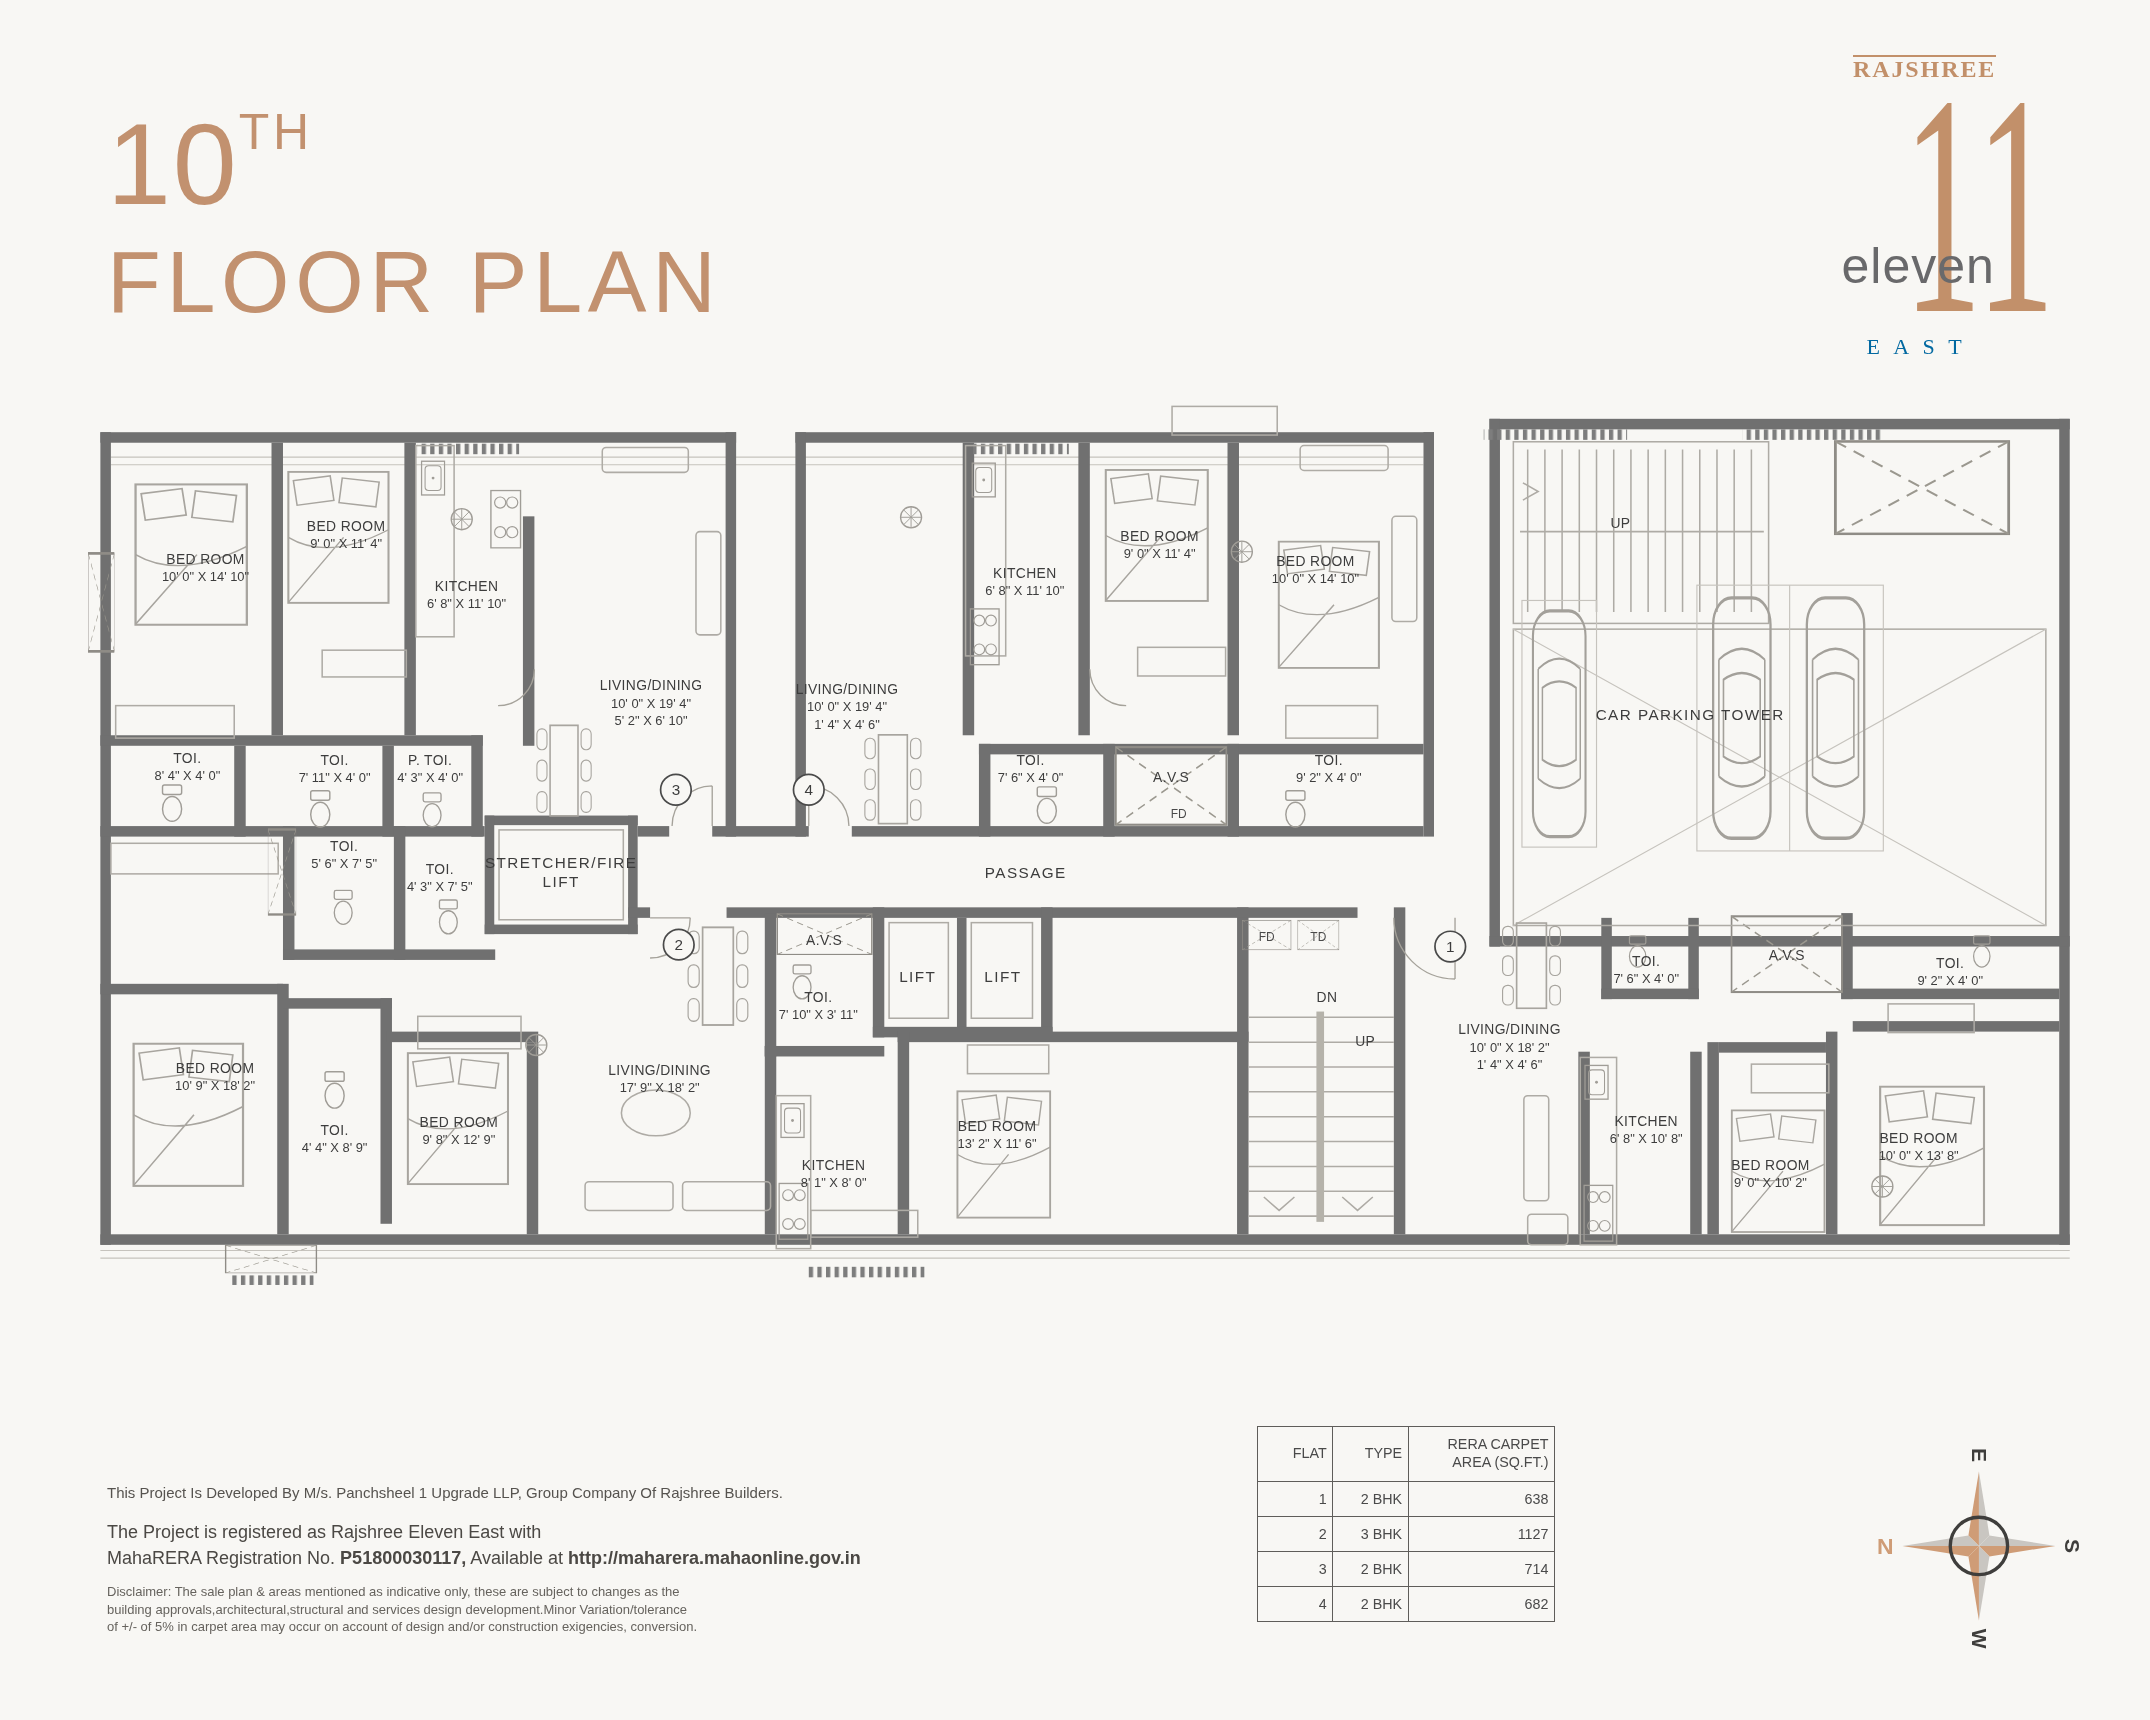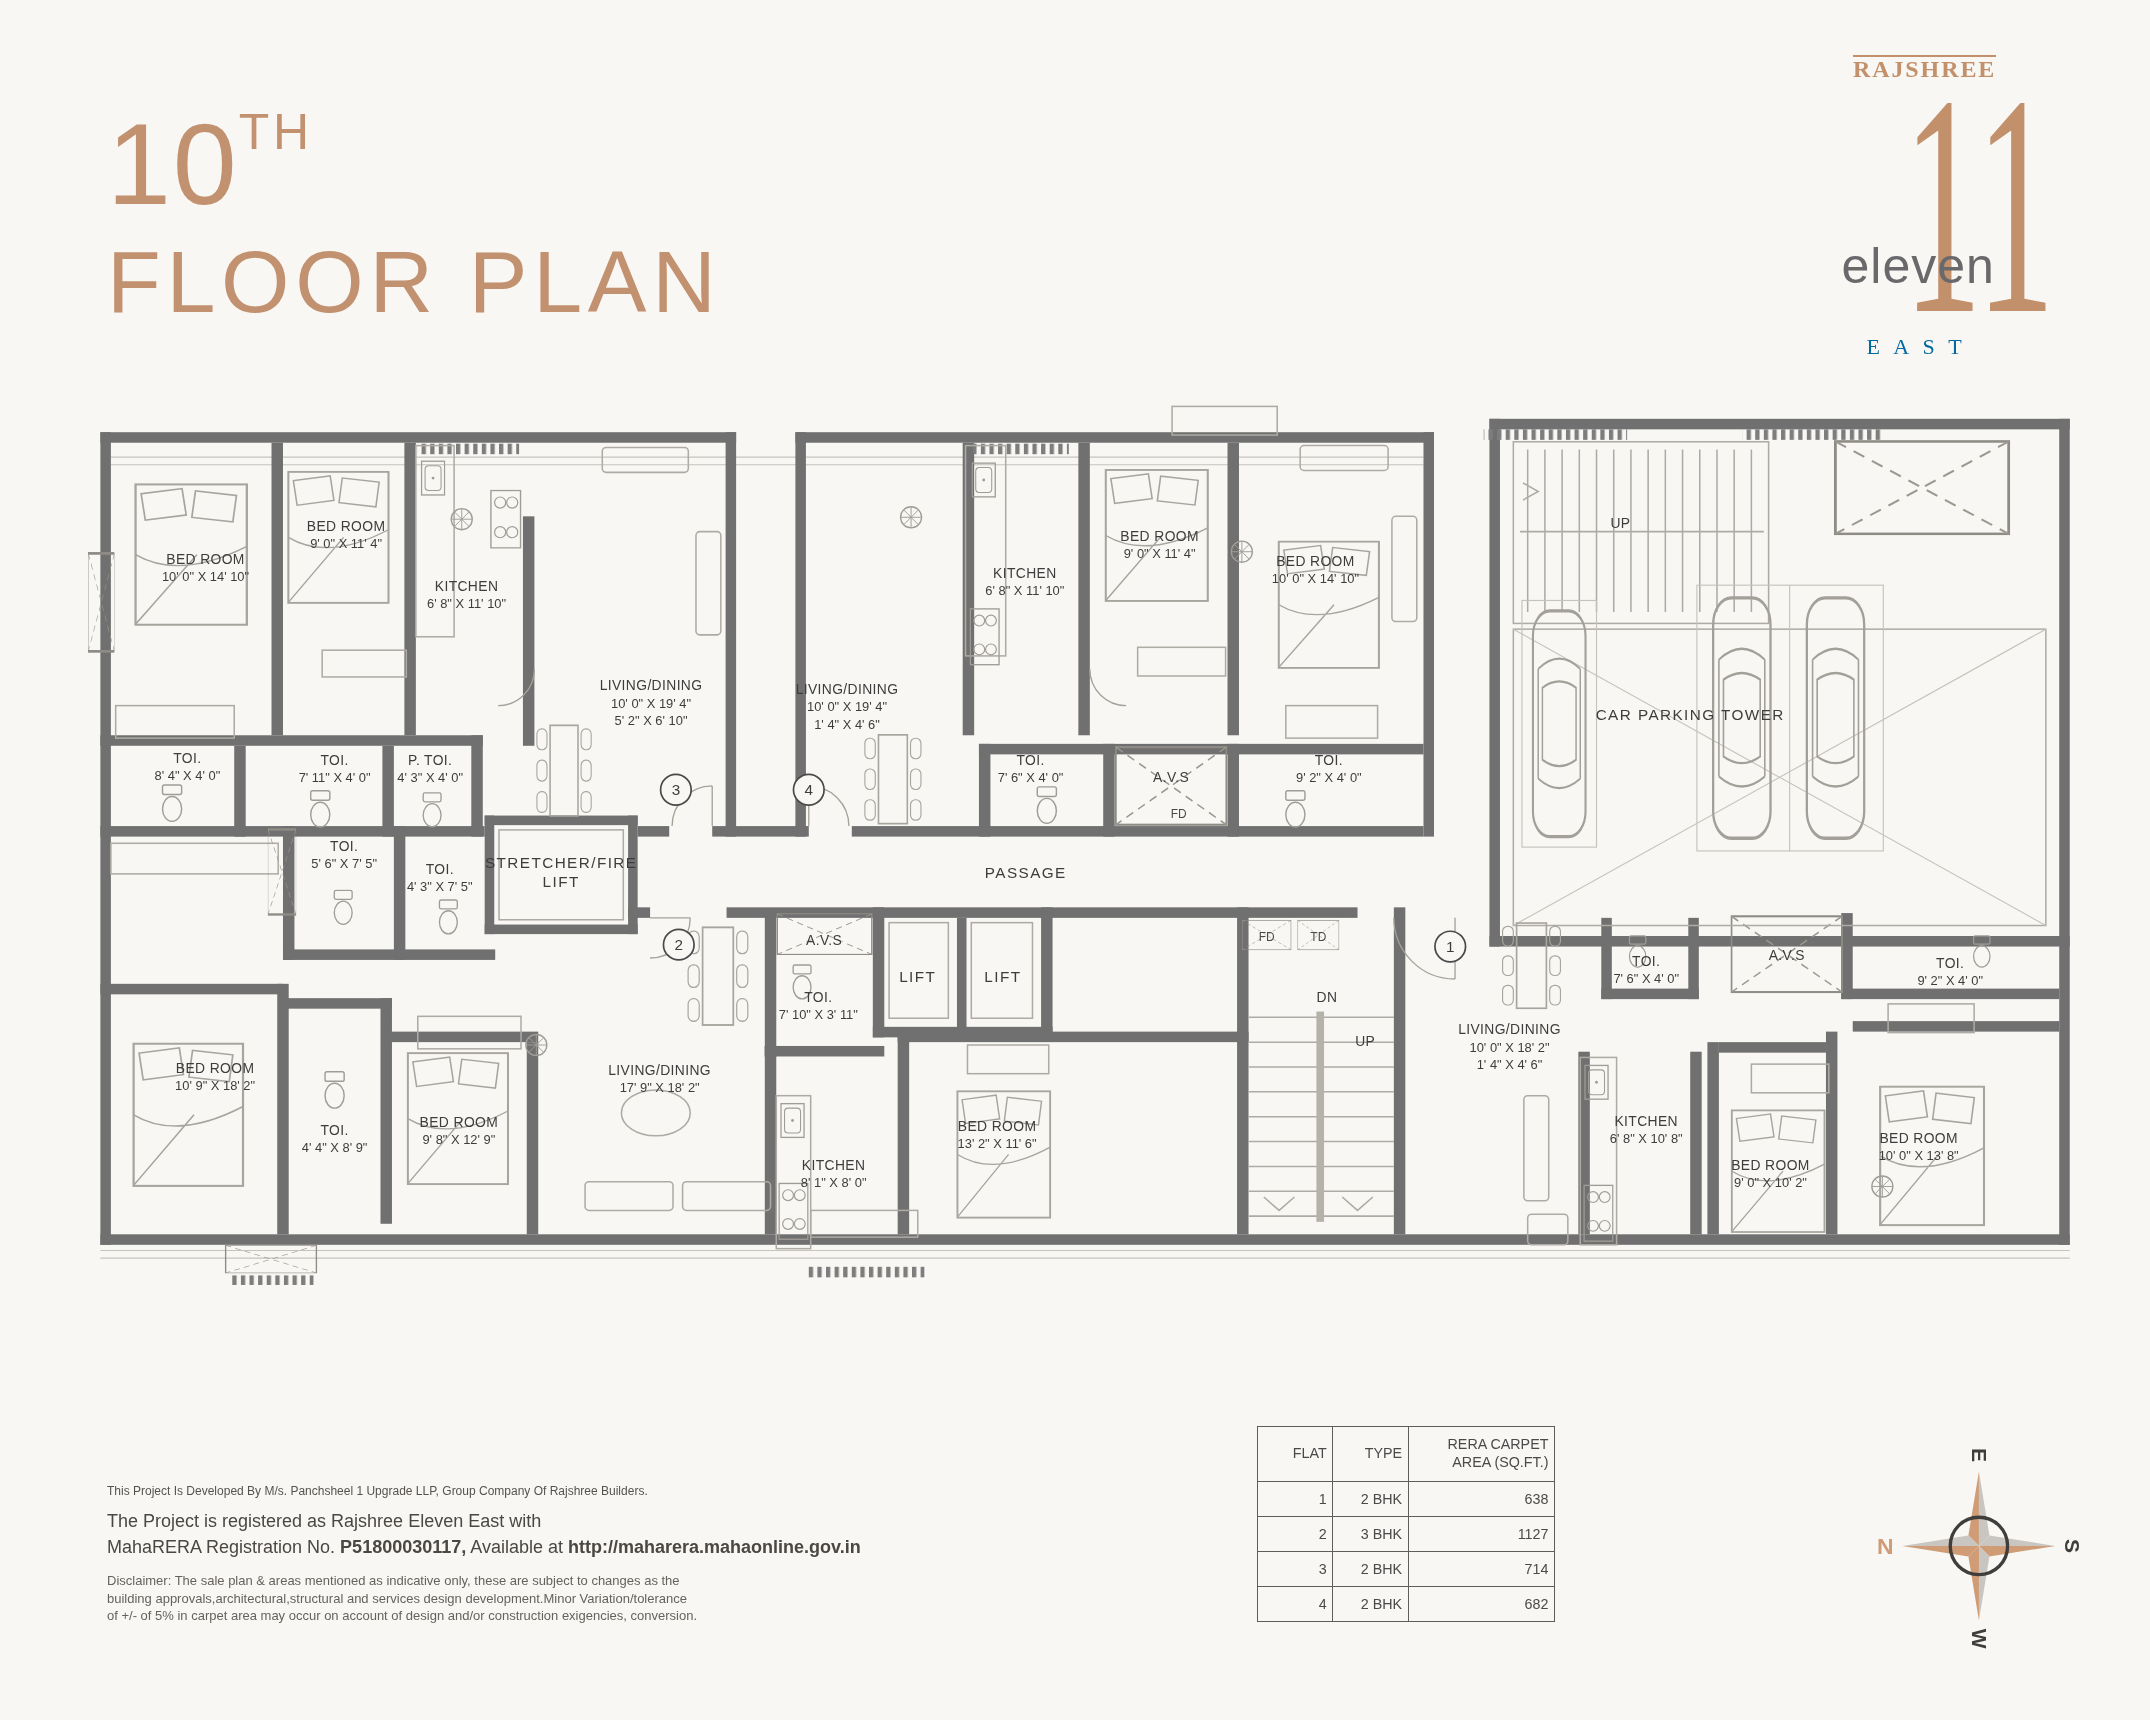--- a/index.html
+++ b/index.html
@@ -15,21 +15,21 @@
   .logo .brand{display:inline-block;font-family:"Liberation Serif",serif;font-weight:bold;
                font-size:24px;letter-spacing:1.9px;border-top:2.9px solid #c2906a;line-height:1.05}
   .logo .num11{font-family:"Liberation Serif",serif;font-size:315px;line-height:.78;height:247px;
                transform:scaleX(.5);transform-origin:50% 0}
   .logo .word{position:absolute;left:-11.5px;right:-11.5px;top:182px;font-size:50px;font-weight:300;
               color:#69696b;letter-spacing:1px}
   .logo .sub{position:absolute;left:0;right:0;top:279px;font-family:"Liberation Serif",serif;
              font-size:22px;letter-spacing:13.4px;text-indent:13.4px;color:#0369a1}
   
   .foot{position:absolute;left:107px;top:1484px;width:860px;color:#56534f}
-  .foot .dev{font-size:12px;margin-bottom:11px}
+  .foot .dev{font-size:15px;margin-bottom:19px}
   .foot .reg{font-size:18px;color:#4b4844;line-height:1.42}
   .foot .reg b{font-weight:bold}
   .foot .disc{font-size:13px;color:#66635e;width:593px;line-height:1.38;margin-top:11.5px}
   
   table.areatable{position:absolute;left:1257px;top:1426px;border-collapse:collapse;
                   font-size:14.3px;color:#4a4a4a;text-align:right;background:#f8f7f4}
   .areatable th,.areatable td{border:1.9px solid #5f5d5a;font-weight:normal;padding:0 5.7px}
   .areatable th{height:54px;line-height:1.25}
   .areatable td{height:34px}
   .c-flat{width:63px}.c-type{width:63px}.c-area{width:134px}

